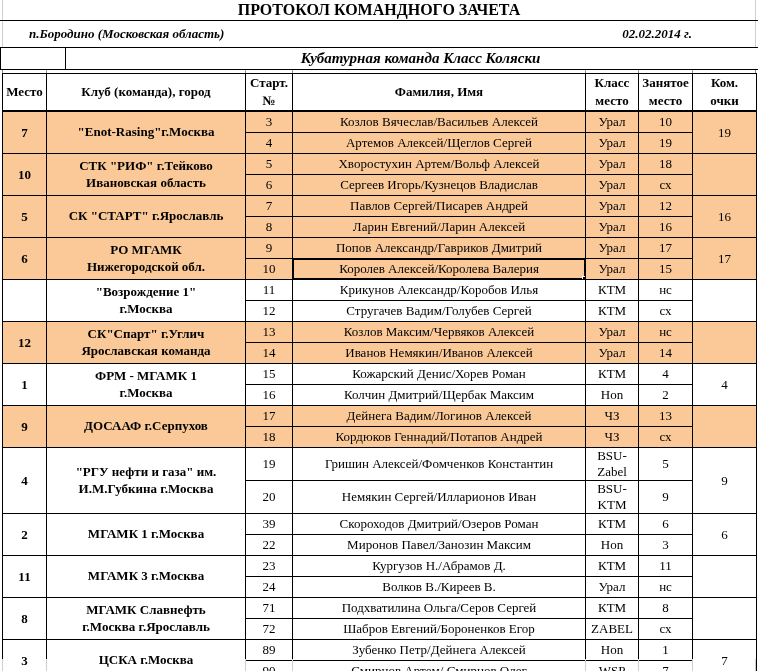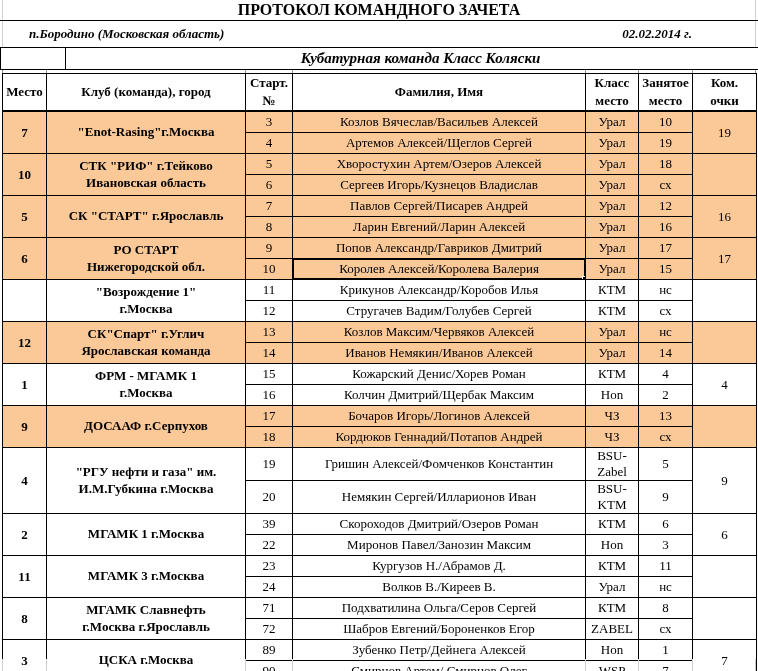--- a/index.html
+++ b/index.html
@@ -124,21 +124,21 @@
           <td class="moto hl">Урал</td>
           <td class="pos hl">19</td>
         </tr>
         <tr>
           <td class="place hl" rowspan="2">10</td>
           <td class="club hl" rowspan="2">
             <div>СТК "РИФ" г.Тейково</div>
             <div>Ивановская область</div>
           </td>
           <td class="num hl">5</td>
-          <td class="name hl">Хворостухин Артем/Озеров Алексей</td>
+          <td class="name hl">Хворостухин Артем/Вольф Алексей</td>
           <td class="moto hl">Урал</td>
           <td class="pos hl">18</td>
           <td class="points hl" rowspan="2"></td>
         </tr>
         <tr>
           <td class="num hl">6</td>
           <td class="name hl">Сергеев Игорь/Кузнецов Владислав</td>
           <td class="moto hl">Урал</td>
           <td class="pos hl">сх</td>
         </tr>
@@ -155,21 +155,21 @@
         </tr>
         <tr>
           <td class="num hl">8</td>
           <td class="name hl">Ларин Евгений/Ларин Алексей</td>
           <td class="moto hl">Урал</td>
           <td class="pos hl">16</td>
         </tr>
         <tr>
           <td class="place hl" rowspan="2">6</td>
           <td class="club hl" rowspan="2">
-            <div>РО СТАРТ</div>
+            <div>РО МГАМК</div>
             <div>Нижегородской обл.</div>
           </td>
           <td class="num hl">9</td>
           <td class="name hl">Попов Александр/Гавриков Дмитрий</td>
           <td class="moto hl">Урал</td>
           <td class="pos hl">17</td>
           <td class="points hl" rowspan="2">17</td>
         </tr>
         <tr>
           <td class="num hl">10</td>
@@ -230,21 +230,21 @@
           <td class="name">Колчин Дмитрий/Щербак Максим</td>
           <td class="moto">Hon</td>
           <td class="pos">2</td>
         </tr>
         <tr>
           <td class="place hl" rowspan="2">9</td>
           <td class="club hl" rowspan="2">
             <div>ДОСААФ г.Серпухов</div>
           </td>
           <td class="num hl">17</td>
-          <td class="name hl">Бочаров Игорь/Логинов Алексей</td>
+          <td class="name hl">Дейнега Вадим/Логинов Алексей</td>
           <td class="moto hl">ЧЗ</td>
           <td class="pos hl">13</td>
           <td class="points hl" rowspan="2"></td>
         </tr>
         <tr>
           <td class="num hl">18</td>
           <td class="name hl">Кордюков Геннадий/Потапов Андрей</td>
           <td class="moto hl">ЧЗ</td>
           <td class="pos hl">сх</td>
         </tr>

